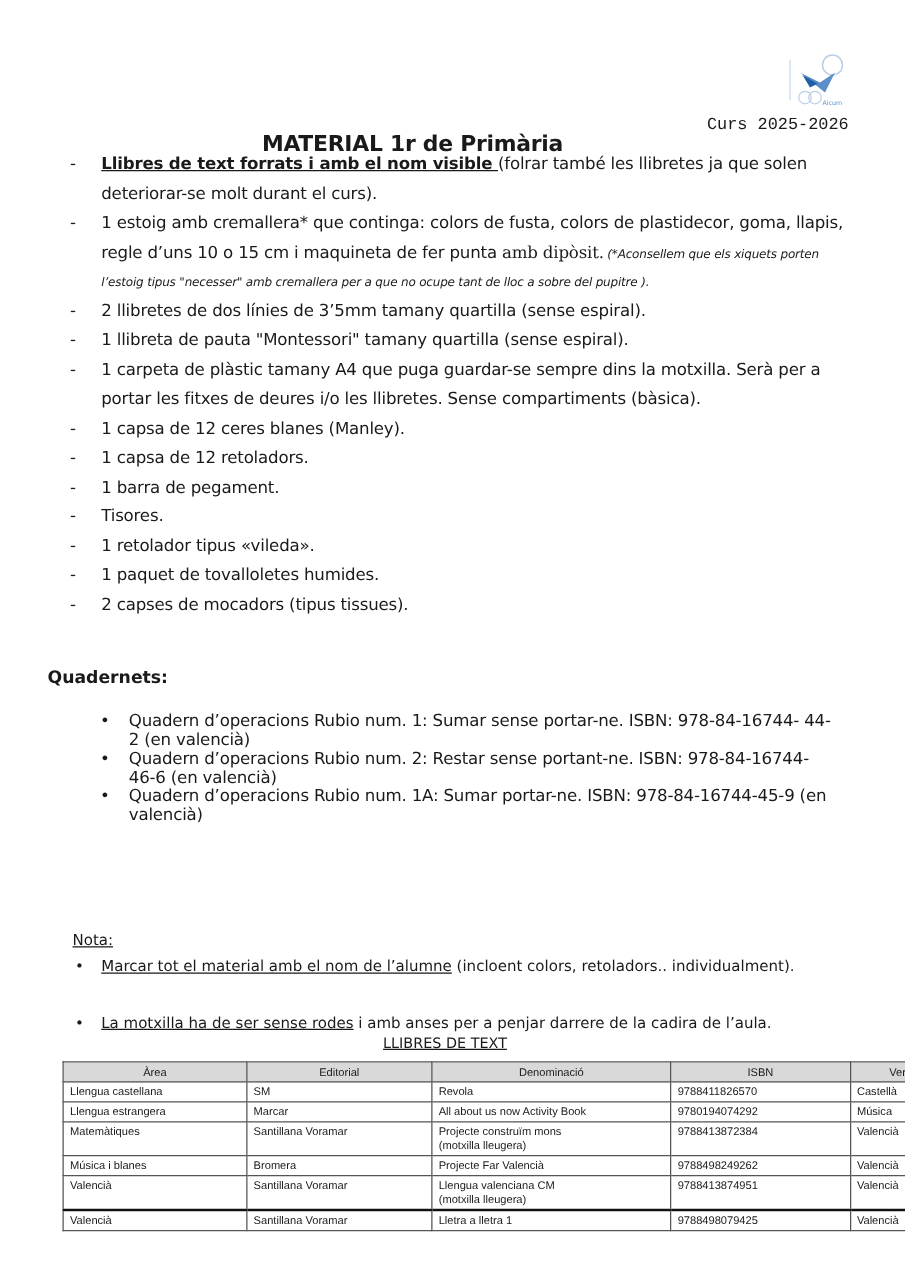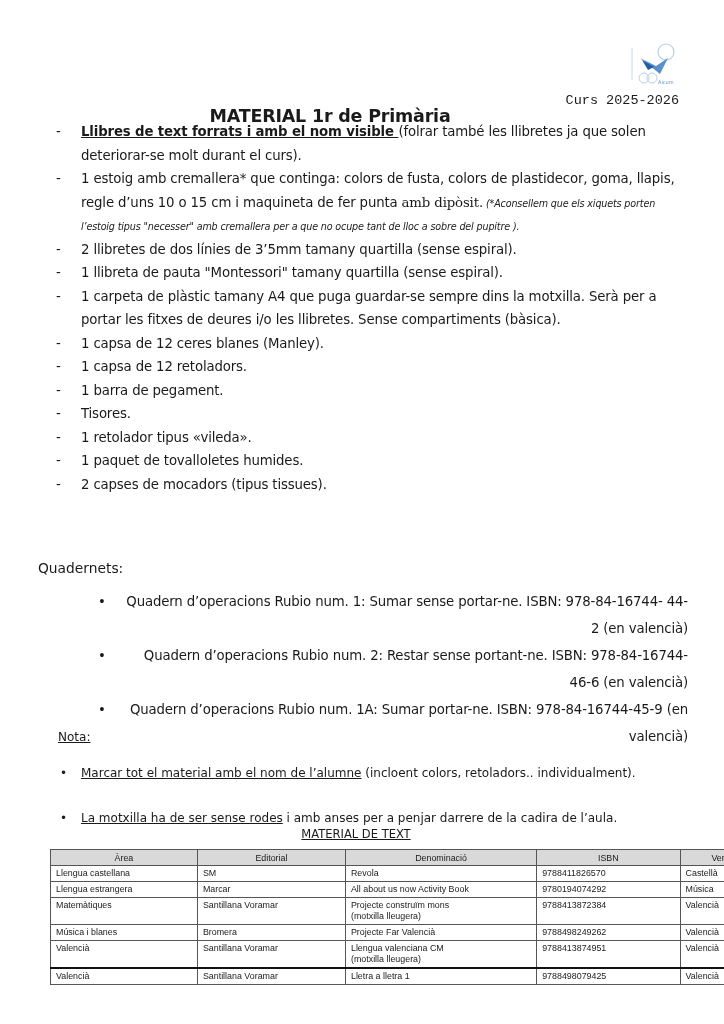--- a/index.html
+++ b/index.html
@@ -12,27 +12,27 @@
   .title span { display: inline-block; margin-left: 0; margin-top: 36px; }
   .course { position: absolute; right: 45px; top: 93px; font-size: 13.5px; font-family: Liberation Mono, monospace; }
 
   .dash-list { position: absolute; left: 56px; top: 120px; width: 625px; margin: 0; padding: 0; list-style: none; font-size: 13.3px; line-height: 23.5px; letter-spacing: -0.15px; }
   .dash-list li { position: relative; padding-left: 25px; }
   .dash-list li::before { content: "-"; position: absolute; left: 0; top: 0; }
   .u-bold { font-weight: bold; text-decoration: underline; }
   .bold { font-weight: normal; font-family: "DejaVu Serif", serif; margin-top: 32px; }
   .note-italic { font-style: italic; font-size: 9.6px; line-height: 19px; }
 
-  .section-head { position: absolute; left: 38px; top: 560px; font-size: 13.8px; font-weight: normal; }
+  .section-head { position: absolute; left: 38px; top: 534px; font-size: 13.8px; font-weight: bold; }
 
-  .bullet-list { position: absolute; left: 80px; top: 570px; width: 590px; margin: 18px; padding: 0; list-style: none; font-size: 13.3px; line-height: 27px; letter-spacing: -0.15px; text-align: right; }
+  .bullet-list { position: absolute; left: 80px; top: 570px; width: 590px; margin: 0; padding: 0; list-style: none; font-size: 13.3px; line-height: 15px; letter-spacing: -0.15px; }
   .bullet-list li { position: relative; padding-left: 23px; }
   .bullet-list li::before { content: "•"; position: absolute; left: 0; top: 0; }
 
-  .nota-label { position: absolute; left: 58px; top: 730px; font-size: 12px; text-decoration: underline; }
+  .nota-label { position: absolute; left: 58px; top: 745px; font-size: 12px; text-decoration: underline; }
   .nota-list { position: absolute; left: 58px; margin: 0; padding: 0; list-style: none; font-size: 12px; width: 620px; }
   .nota-list li { position: relative; padding-left: 23px; }
   .nota-list li::before { content: "•"; position: absolute; left: 2px; }
   .nota1 { top: 766px; }
   .nota2 { top: 811px; }
   .ul { text-decoration: underline; }
 
   .table-title { position: absolute; left: 0; width: 712px; top: 827px; text-align: center; font-size: 11.5px; text-decoration: underline; }
 
   table.books { position: absolute; left: 50px; top: 849px; width: 718px; border-collapse: collapse; font-family: "Liberation Sans", sans-serif; font-size: 8.9px; }
@@ -86,21 +86,21 @@
   </ul>
 
   <div class="nota-label">Nota:</div>
   <ul class="nota-list nota2">
     <li><span class="ul">La motxilla ha de ser sense rodes</span><span> i amb anses per a penjar darrere de la cadira de l’aula.</span></li>
   </ul>
   <ul class="nota-list nota1">
     <li><span class="ul">Marcar tot el material amb el nom de l’alumne</span><span> (incloent colors, retoladors.. individualment).</span></li>
   </ul>
 
-  <div class="table-title">MATERIAL DE TEXT</div>
+  <div class="table-title">LLIBRES DE TEXT</div>
 
   <table class="books">
     <thead>
       <tr>
         <th class="c1">Àrea</th>
         <th class="c2">Editorial</th>
         <th class="c3">Denominació</th>
         <th class="c4">ISBN</th>
         <th class="c5">Versió</th>
       </tr>

